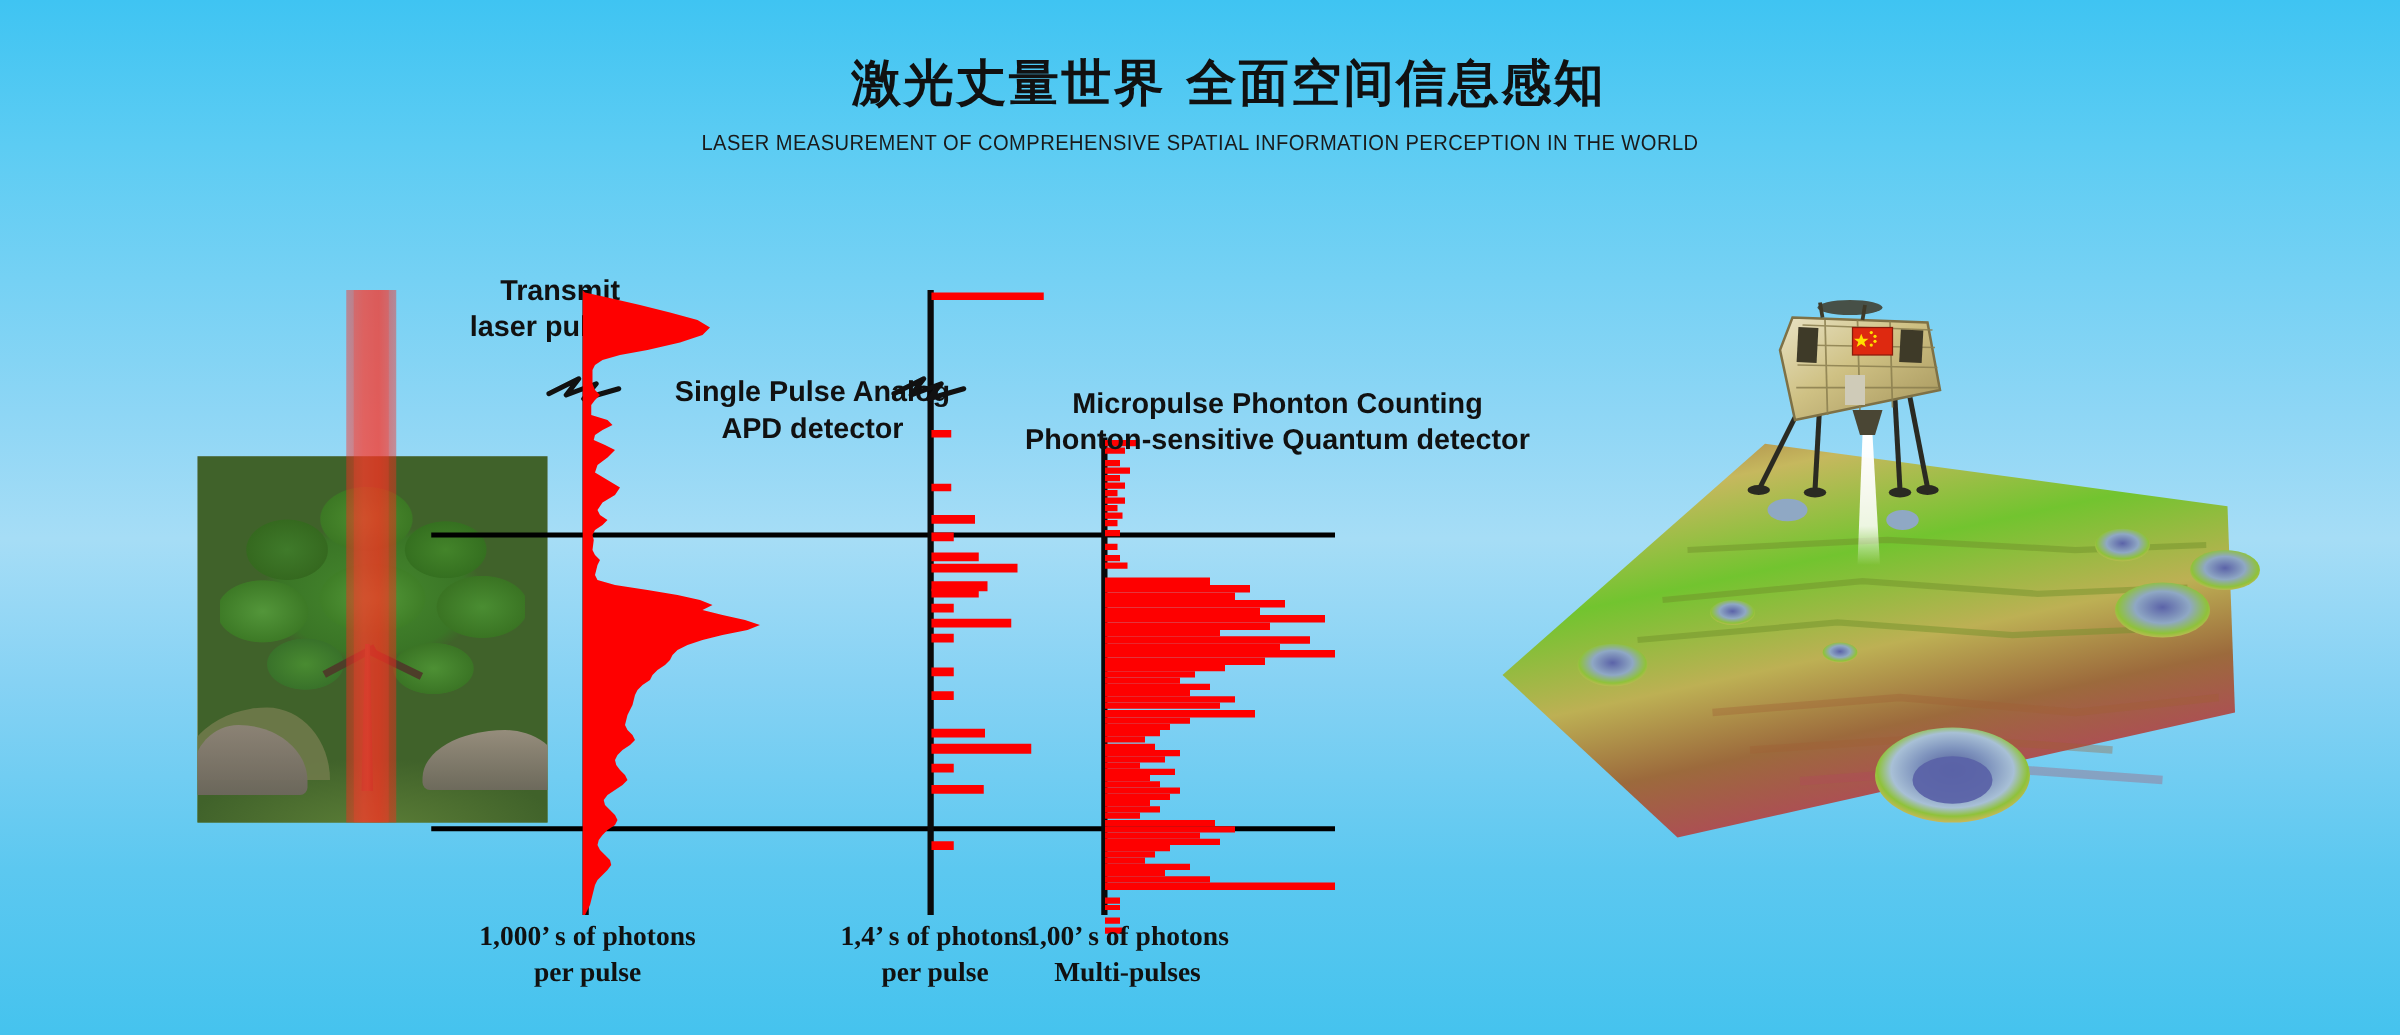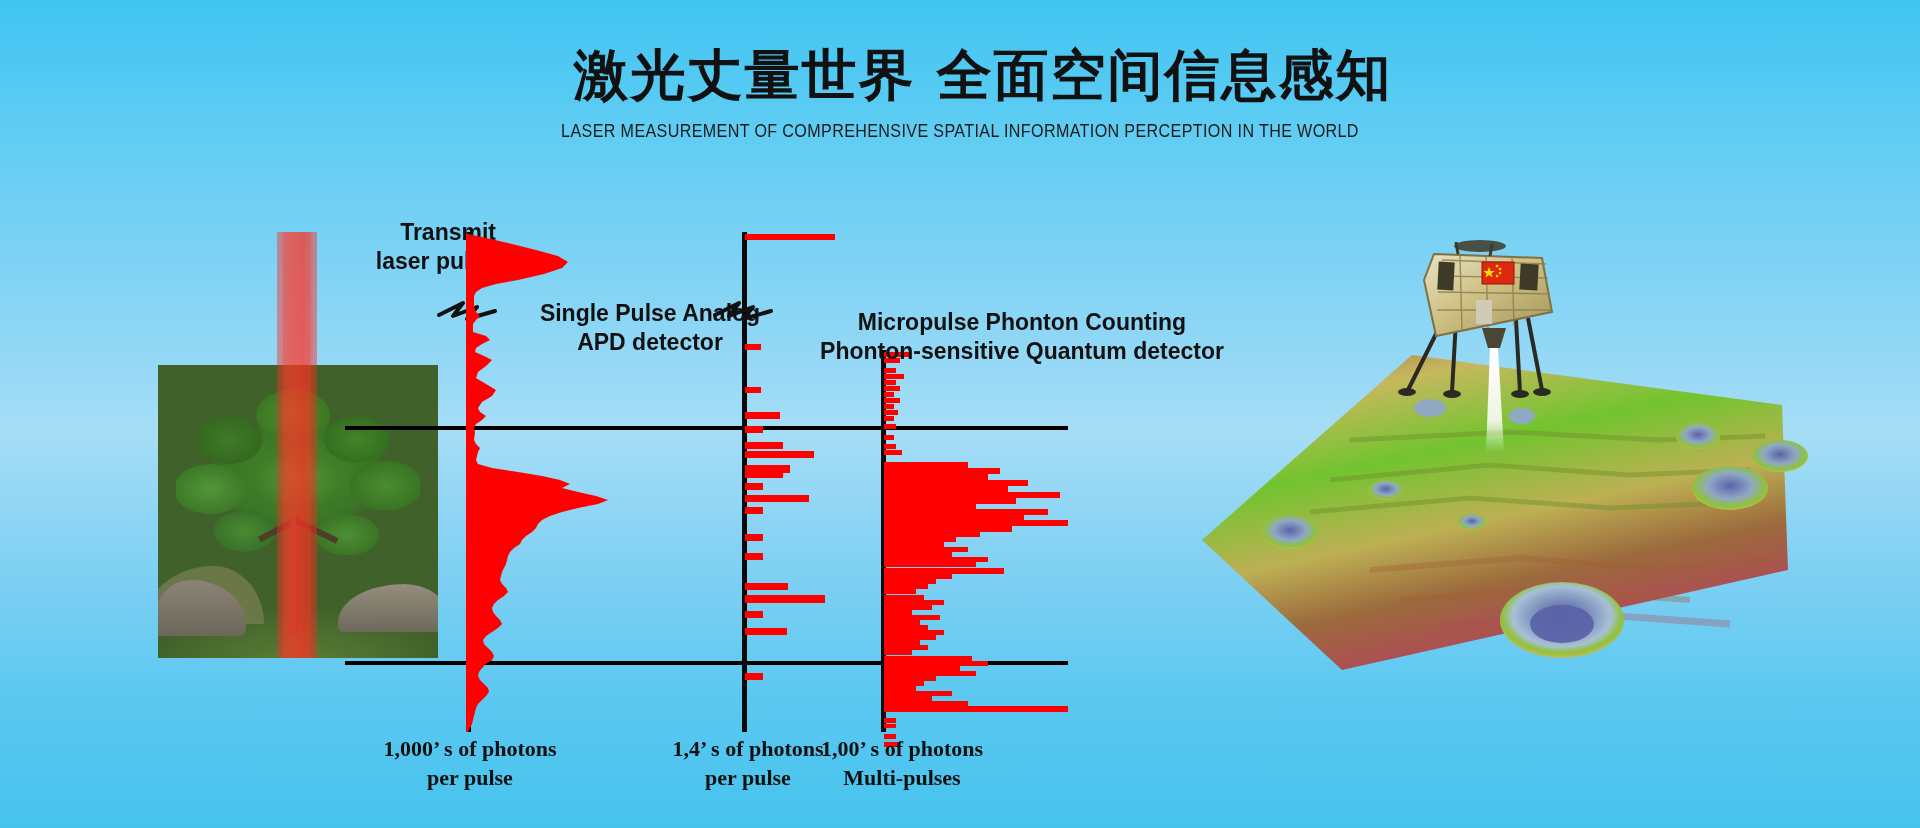--- a/index.html
+++ b/index.html
@@ -21,21 +21,21 @@
        #a6ddf6 52%,
        #86d2f4 66%,
        #5cc8f0 84%,
        #45c3ee 100%);
     overflow:hidden;
   }
 
   
   #header { position:absolute; left:0; top:44px; width:1920px; text-align:center; }
   #title {
-    font-size:55px; font-weight:bold; color:#111;
+    font-size:40px; font-weight:bold; color:#111;
     letter-spacing:2px; line-height:1.15;
     font-family:"DejaVu Sans","Liberation Sans",sans-serif;
     white-space:pre;
     padding-left:46px;
   }
   #subtitle {
     margin-top:14px;
     font-size:17.5px; color:#1a1a1a; letter-spacing:0.4px;
     font-family:"Liberation Sans",sans-serif;
     transform:scaleX(0.92); transform-origin:center;

